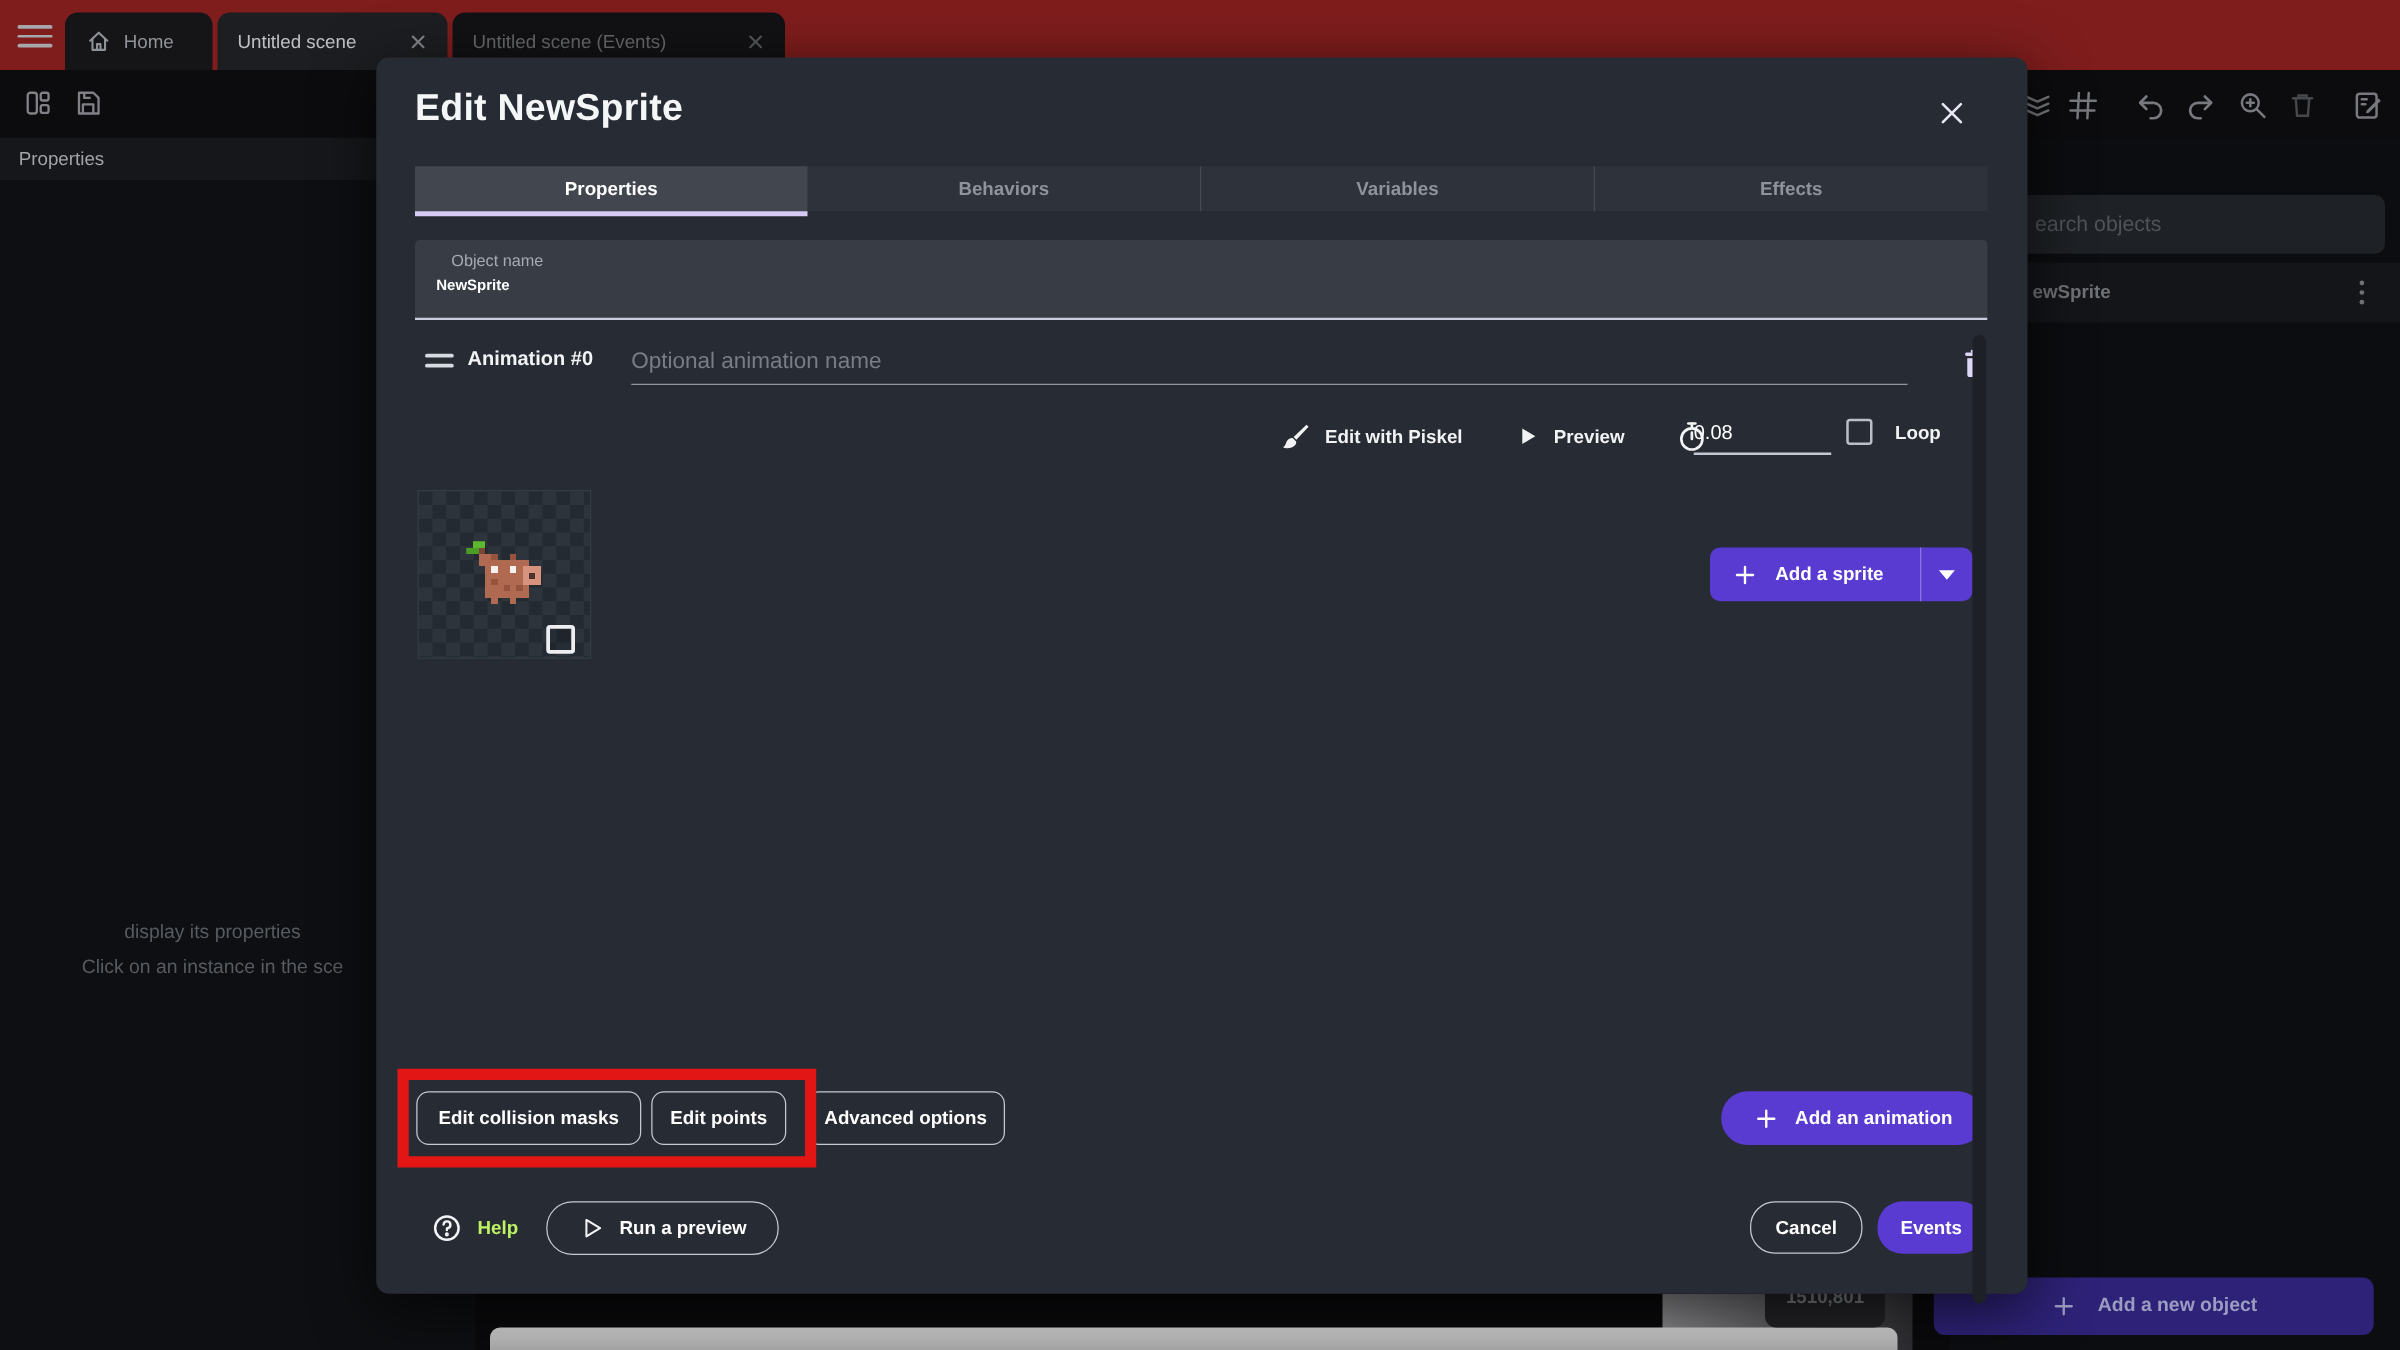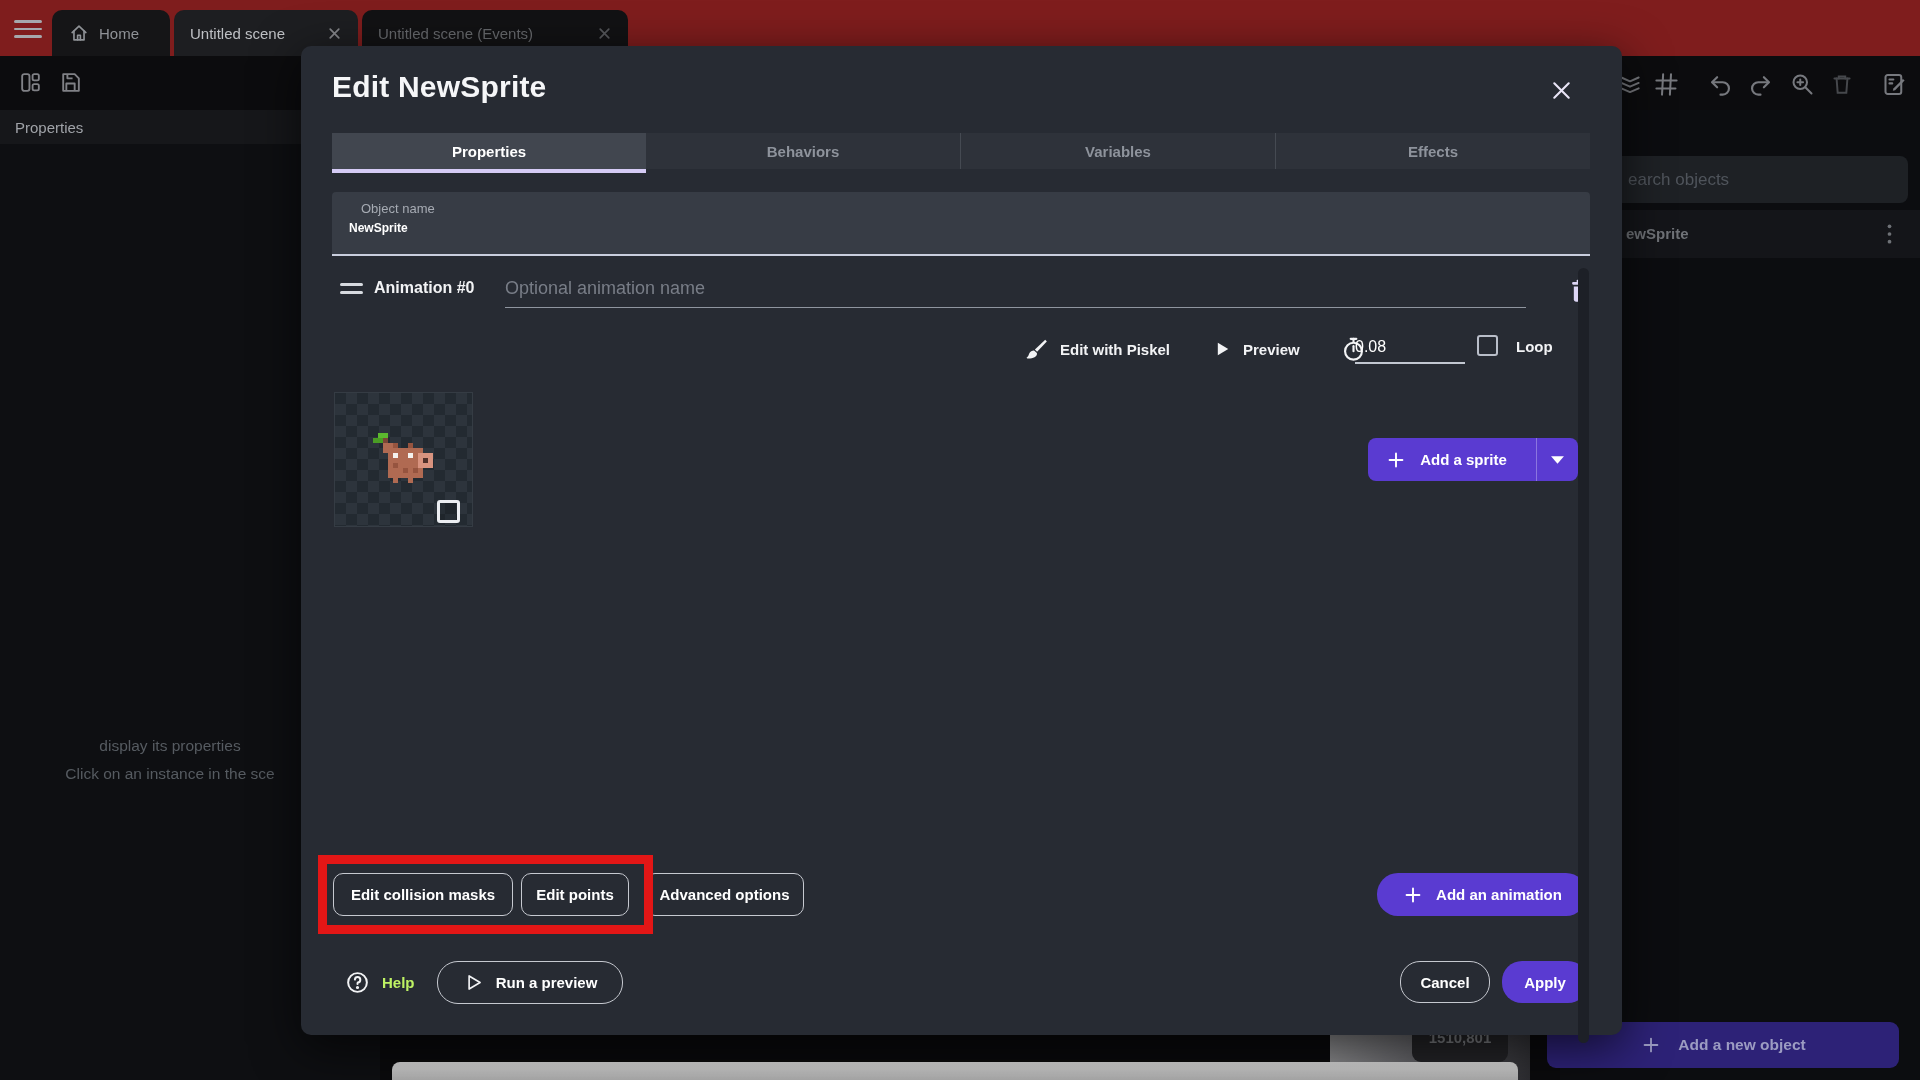--- a/index.html
+++ b/index.html
@@ -412,19 +412,19 @@
         <svg width="21" height="21" viewBox="0 0 24 24" fill="none" stroke="#f2f3f5" stroke-width="1.9" stroke-linejoin="round">
             <path d="M7 4.5 L19.5 12 L7 19.5 Z"></path>
           </svg>
       </span>
       <span>Run a preview</span>
     </button>
     <button class="btn btn-outline cancel-btn">
       <span>Cancel</span>
     </button>
     <button class="btn btn-primary apply-btn">
-      <span>Apply</span>
+      <span>Events</span>
     </button>
 
     <div class="dlg-scrollbar"></div>
   </div>
 
 </div>
 
 </body></html>

